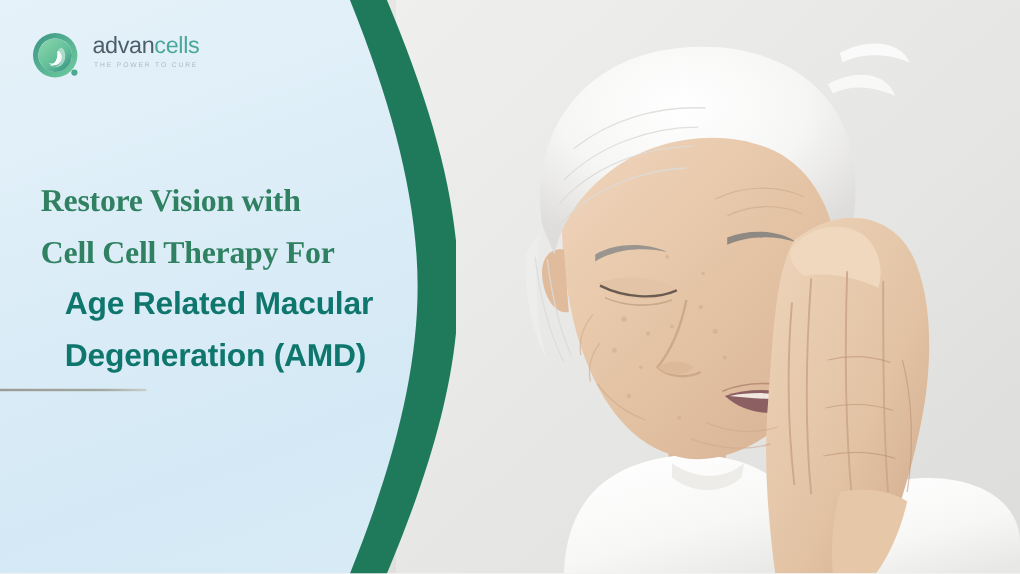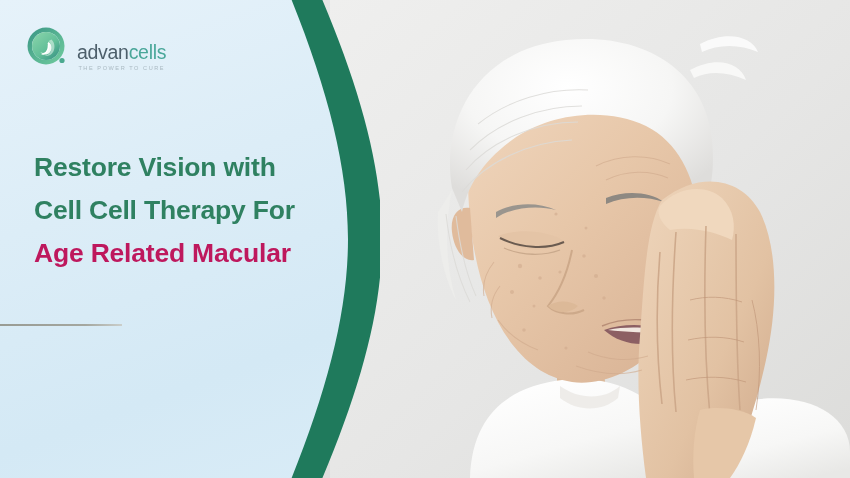--- a/index.html
+++ b/index.html
@@ -54,21 +54,21 @@
     height: 562px;
     pointer-events: none;
   }
 
   
   .logo {
     position: absolute;
     left: 26px;
     top: 26px;
     display: flex;
-    align-items: flex-end;
+    align-items: flex-start;
     gap: 7px;
   }
   .logo-mark { width: 44px; height: 46px; display: block; }
   .logo-text-wrap {
     display: flex;
     flex-direction: column;
     align-items: flex-start;
     padding-top: 3px;
   }
   .wordmark {
@@ -98,22 +98,22 @@
     top: 146px;
     width: 330px;
   }
   .headline .hl-line {
     font-size: 26.5px;
     font-weight: bold;
     line-height: 43px;
     letter-spacing: -0.2px;
     white-space: nowrap;
   }
-  .hl-green { color: #2f8161; }
-  .hl-dark  { color: #be185d; }
+  .hl-green { color: #2f8161; font-family: Liberation Serif, serif; }
+  .hl-dark  { color: #0f766e; margin-left: 20px; }
 
   
   .divider {
     position: absolute;
     left: 0;
     top: 324px;
     width: 122px;
     height: 2px;
     background: linear-gradient(90deg, #8d8d82 0%, #9b9b90 70%, #c8c9c3 100%);
     opacity: .85;
@@ -295,17 +295,18 @@
         <span class="w-advan">advan</span><span class="w-cells">cells</span>
       </div>
       <div class="tagline">THE POWER TO CURE</div>
     </div>
   </div>
 
   <div class="headline">
     <div class="hl-line hl-green">Restore Vision with</div>
     <div class="hl-line hl-green">Cell Cell Therapy For</div>
     <div class="hl-line hl-dark">Age Related Macular</div>
+    <div class="hl-line hl-dark">Degeneration (AMD)</div>
   </div>
 
   <div class="divider"></div>
 
 </div>
 
 </body></html>

